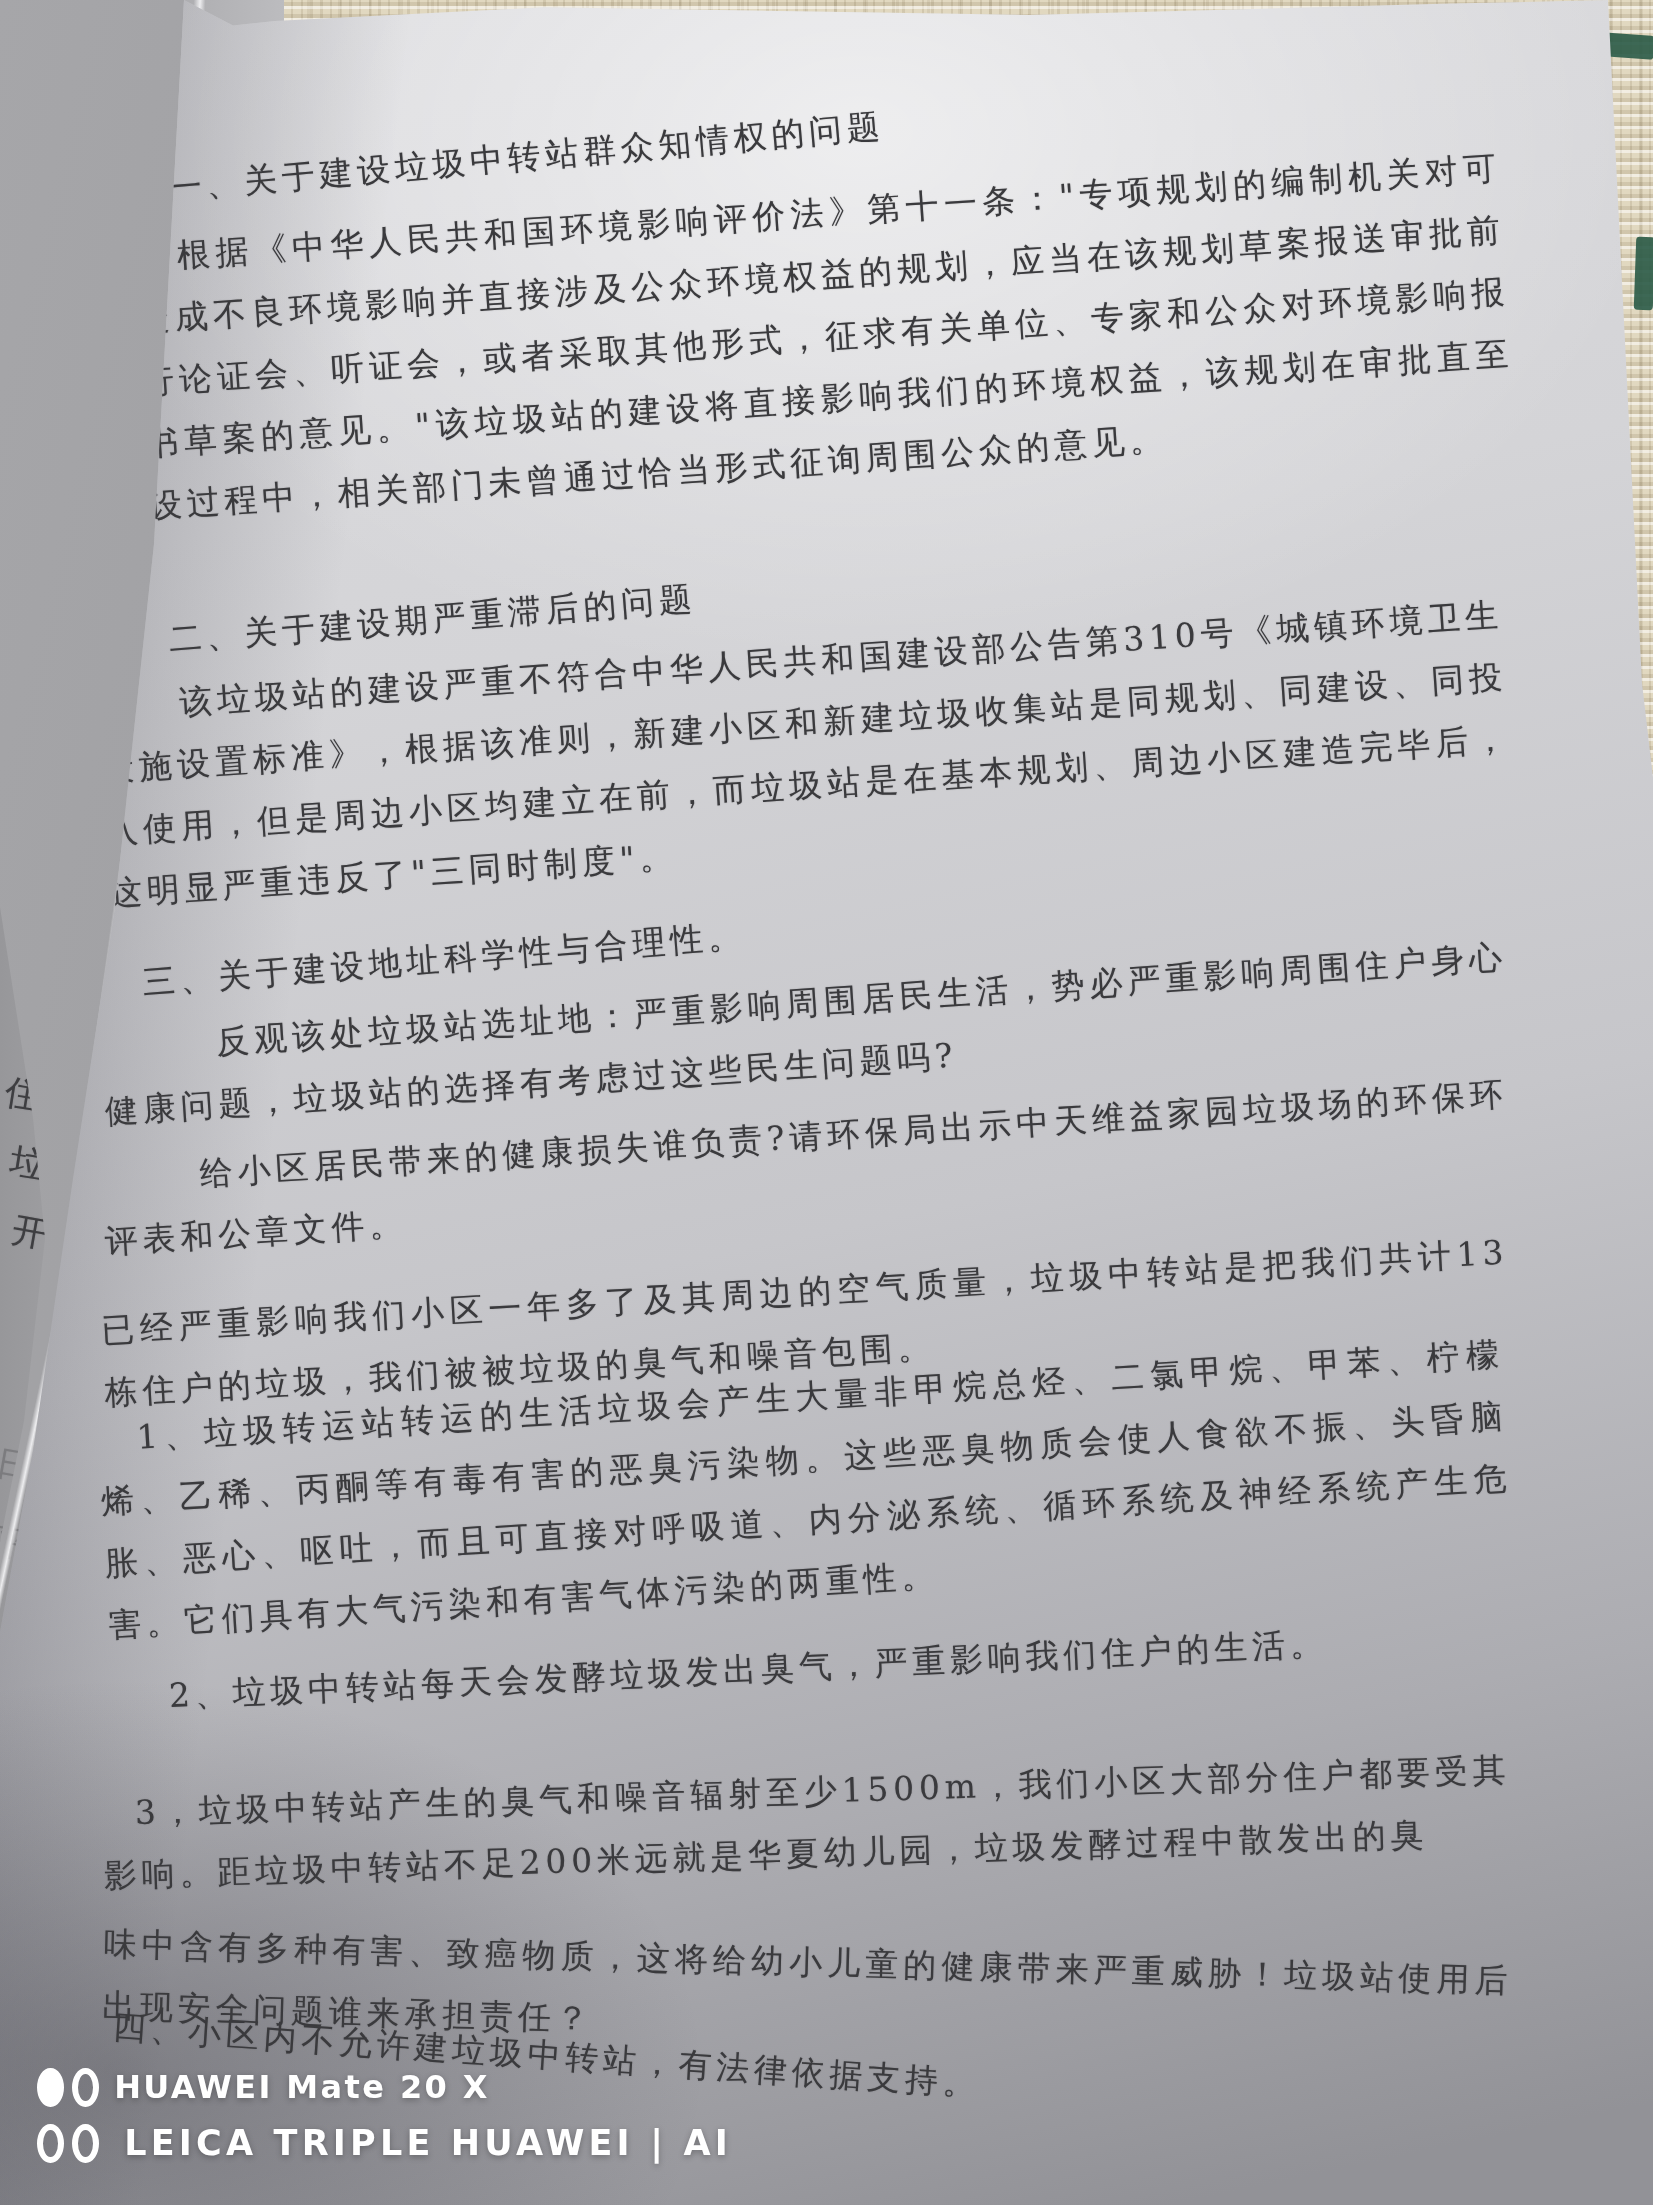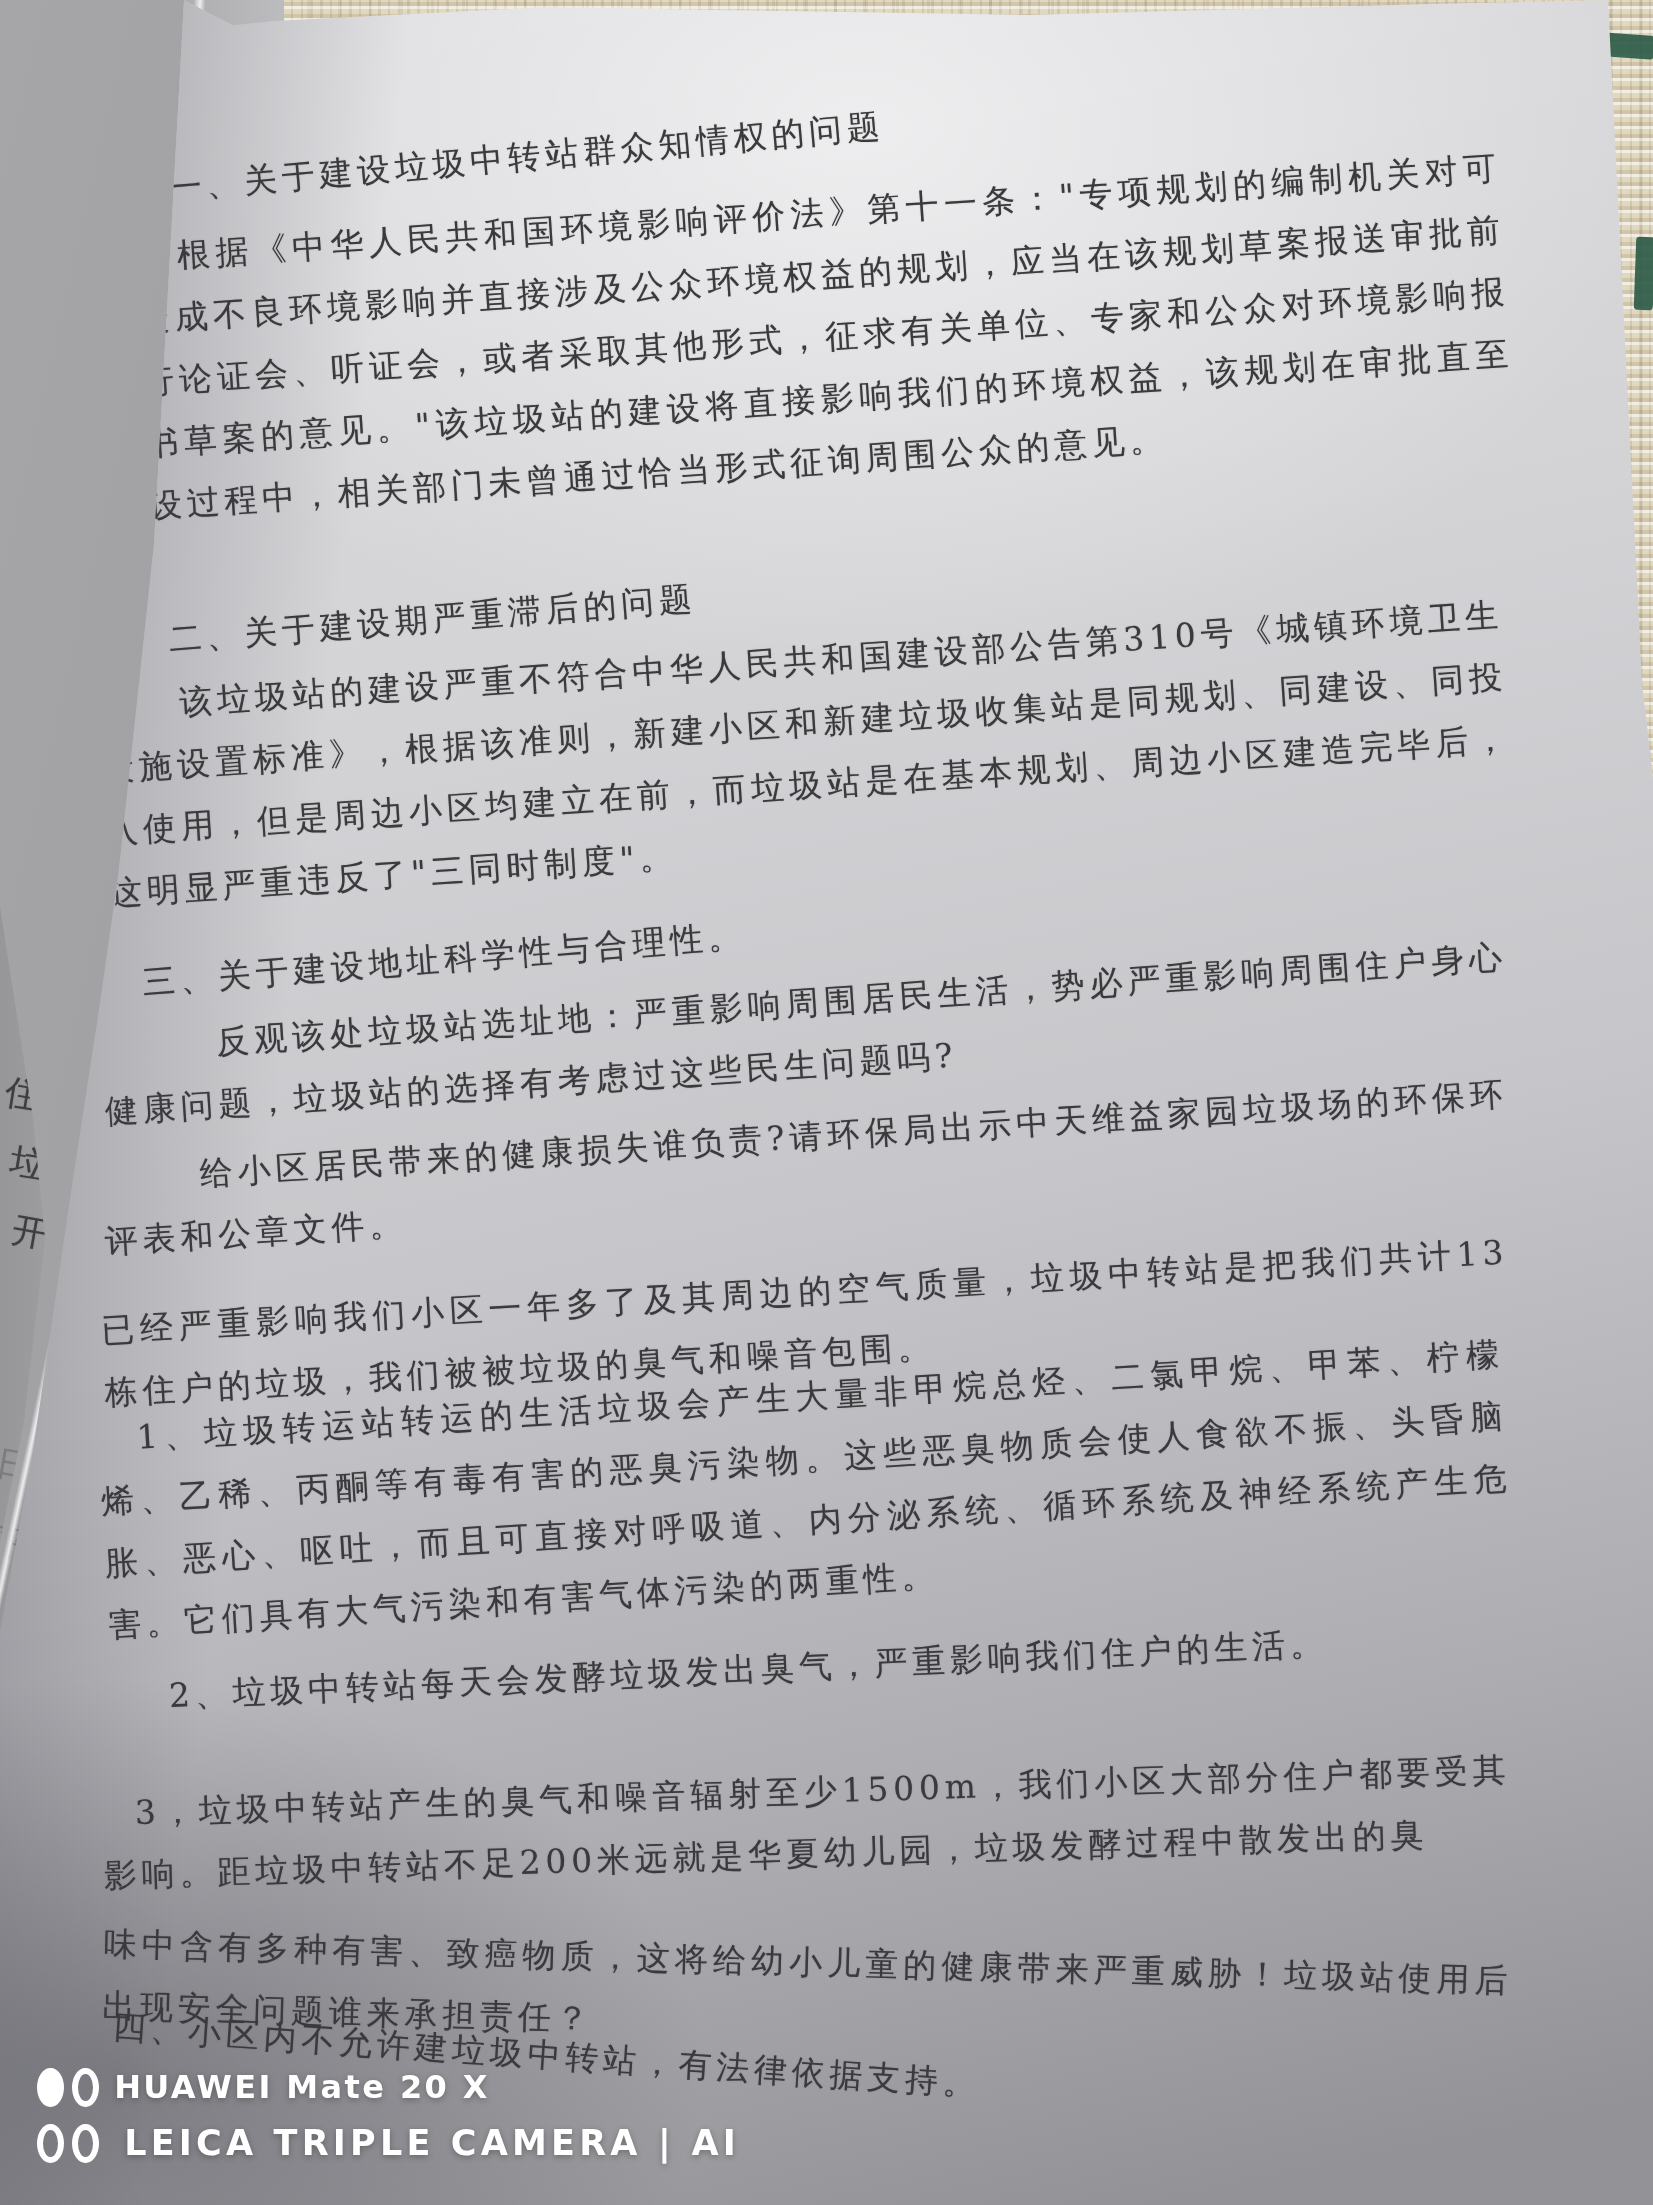--- a/index.html
+++ b/index.html
@@ -137,16 +137,16 @@
 
 <div class="wm">
   <div class="wm-row">
     <span class="lens filled"></span>
     <span class="lens"></span>
     <span class="wm-t1">HUAWEI Mate 20 X</span>
   </div>
   <div class="wm-row">
     <span class="lens"></span>
     <span class="lens"></span>
-    <span class="wm-t2">LEICA TRIPLE CAMERA | AI</span>
+    <span class="wm-t2">LEICA TRIPLE HUAWEI | AI</span>
   </div>
 </div>
 
 
 </body></html>

